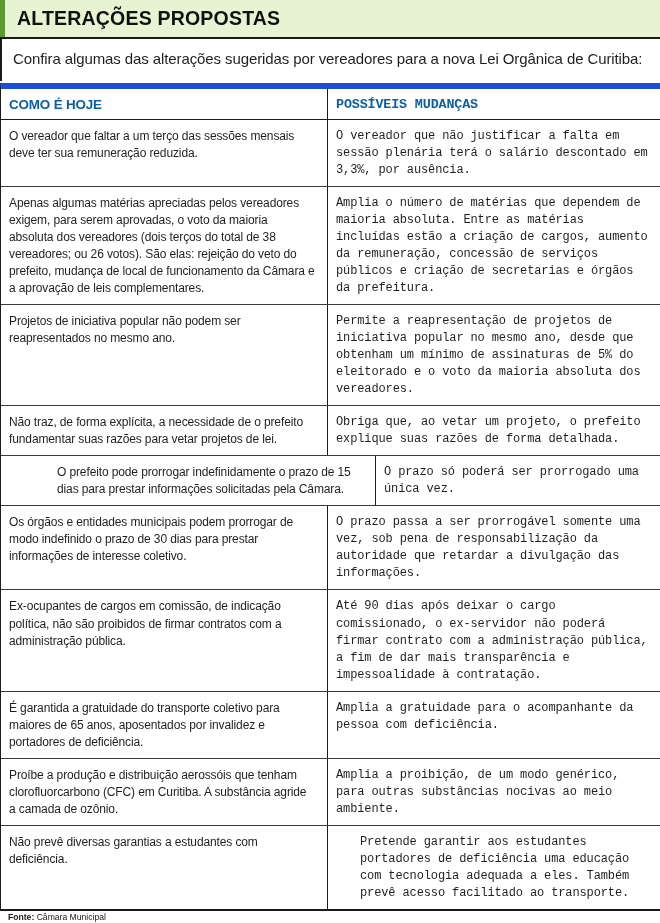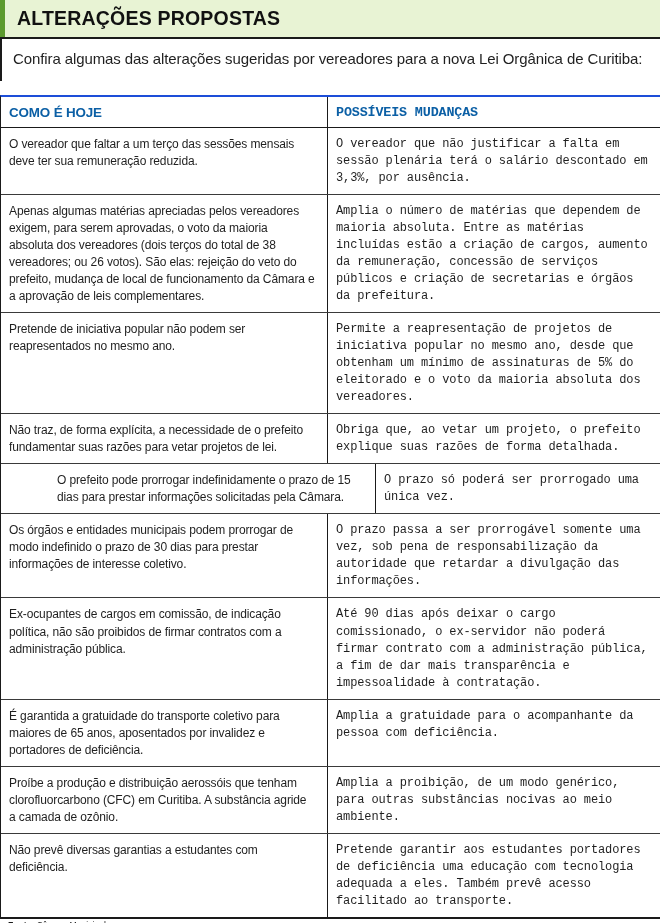--- a/index.html
+++ b/index.html
@@ -72,23 +72,23 @@
     line-height: 1.52;
     color: #1f1f1f;
     letter-spacing: -0.1px;
   }
 
   
   .table {
     flex: 1 1 auto;
     display: flex;
     flex-direction: column;
-    border-top: 2px solid #1d4ed8;
+    border-top: 6px solid #1d4ed8;
     border-left: 1.5px solid #1a1a1a;
-    margin-top: 14px;
+    margin-top: 2px;
     position: relative;
   }
 
   .head-row {
     display: flex;
     flex: 0 0 auto;
     border-bottom: 1.5px solid #1a1a1a;
   }
   .head-cell {
     font-size: 13.4px;
@@ -123,21 +123,21 @@
   
   .r0 { flex-grow: 51; }
   .r1 { flex-grow: 123; }
   .r2 { flex-grow: 87; }
   .r3 { flex-grow: 69; }
   .r4 { flex-grow: 69; padding-left: 48px; }
   .r5 { flex-grow: 78; }
   .r6 { flex-grow: 88; }
   .r7 { flex-grow: 75; }
   .r8 { flex-grow: 70; }
-  .r9 { flex-grow: 72; }
+  .r9 { flex-grow: 72; gap: 24px; }
 
   
   .footer {
     flex: 0 0 auto;
     position: relative;
     height: 18px;
     border-top: 2.5px solid #1a1a1a;
     display: flex;
     align-items: flex-start;
   }
@@ -181,21 +181,21 @@
       <div class="cell col-left">O vereador que faltar a um terço das sessões mensais deve ter sua remuneração reduzida.</div>
       <div class="cell col-right">O vereador que não justificar a falta em sessão plenária terá o salário descontado em 3,3%, por ausência.</div>
     </div>
 
     <div class="row r1">
       <div class="cell col-left">Apenas algumas matérias apreciadas pelos vereadores exigem, para serem aprovadas, o voto da maioria absoluta dos vereadores (dois terços do total de 38 vereadores; ou 26 votos). São elas: rejeição do veto do prefeito, mudança de local de funcionamento da Câmara e a aprovação de leis complementares.</div>
       <div class="cell col-right">Amplia o número de matérias que dependem de maioria absoluta. Entre as matérias incluídas estão a criação de cargos, aumento da remuneração, concessão de serviços públicos e criação de secretarias e órgãos da prefeitura.</div>
     </div>
 
     <div class="row r2">
-      <div class="cell col-left">Pretende de iniciativa popular não podem ser reapresentados no mesmo ano.</div>
+      <div class="cell col-left">Projetos de iniciativa popular não podem ser reapresentados no mesmo ano.</div>
       <div class="cell col-right">Permite a reapresentação de projetos de iniciativa popular no mesmo ano, desde que obtenham um mínimo de assinaturas de 5% do eleitorado e o voto da maioria absoluta dos vereadores.</div>
     </div>
 
     <div class="row r3">
       <div class="cell col-left">Não traz, de forma explícita, a necessidade de o prefeito fundamentar suas razões para vetar projetos de lei.</div>
       <div class="cell col-right">Obriga que, ao vetar um projeto, o prefeito explique suas razões de forma detalhada.</div>
     </div>
 
     <div class="row r4">
       <div class="cell col-left">O prefeito pode prorrogar indefinidamente o prazo de 15 dias para prestar informações solicitadas pela Câmara.</div>

